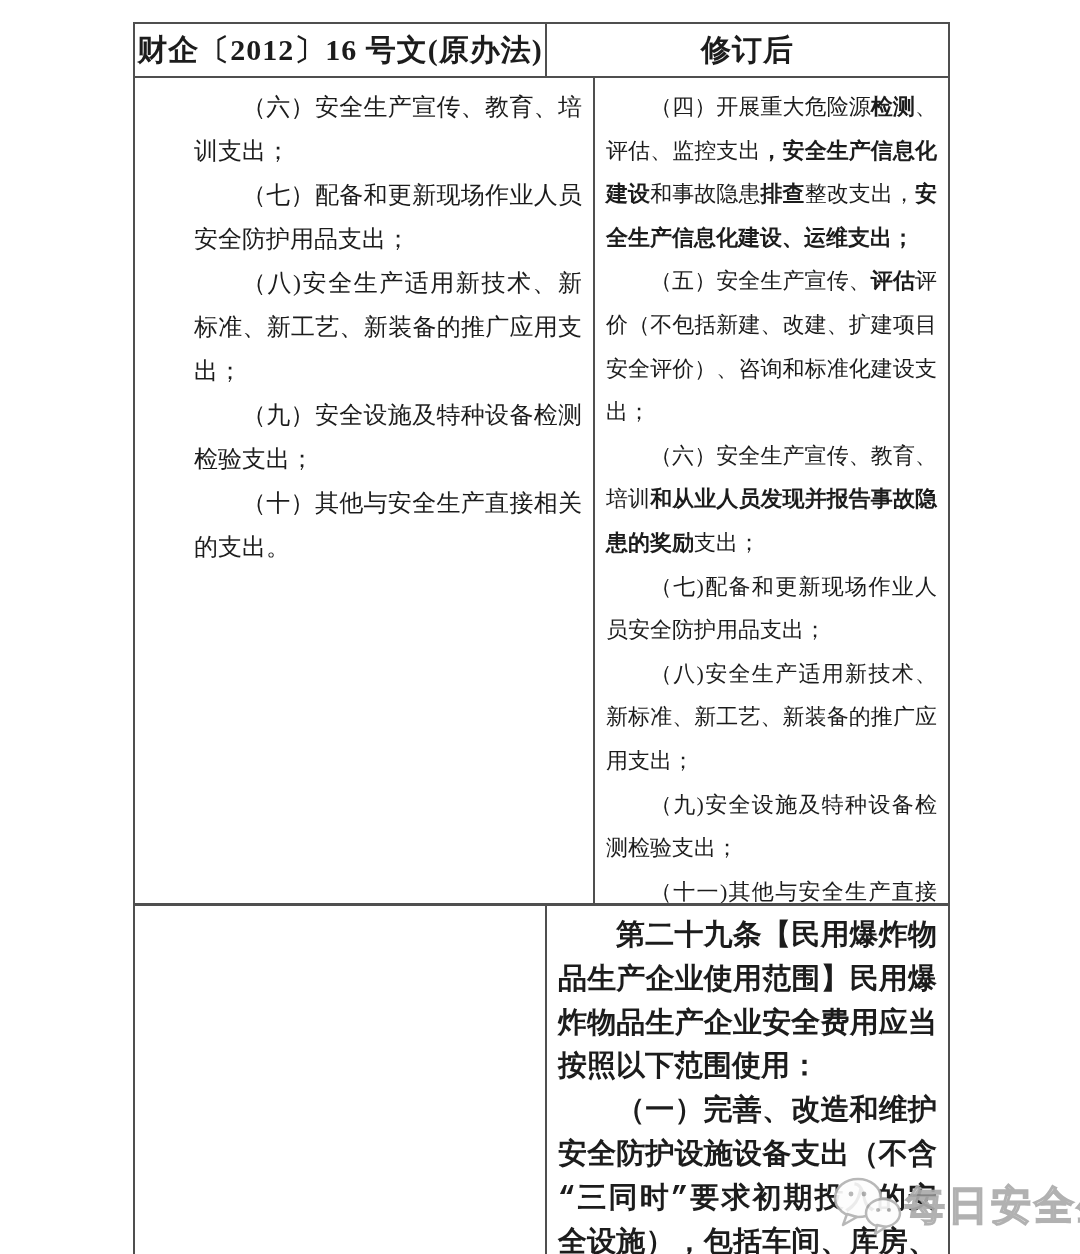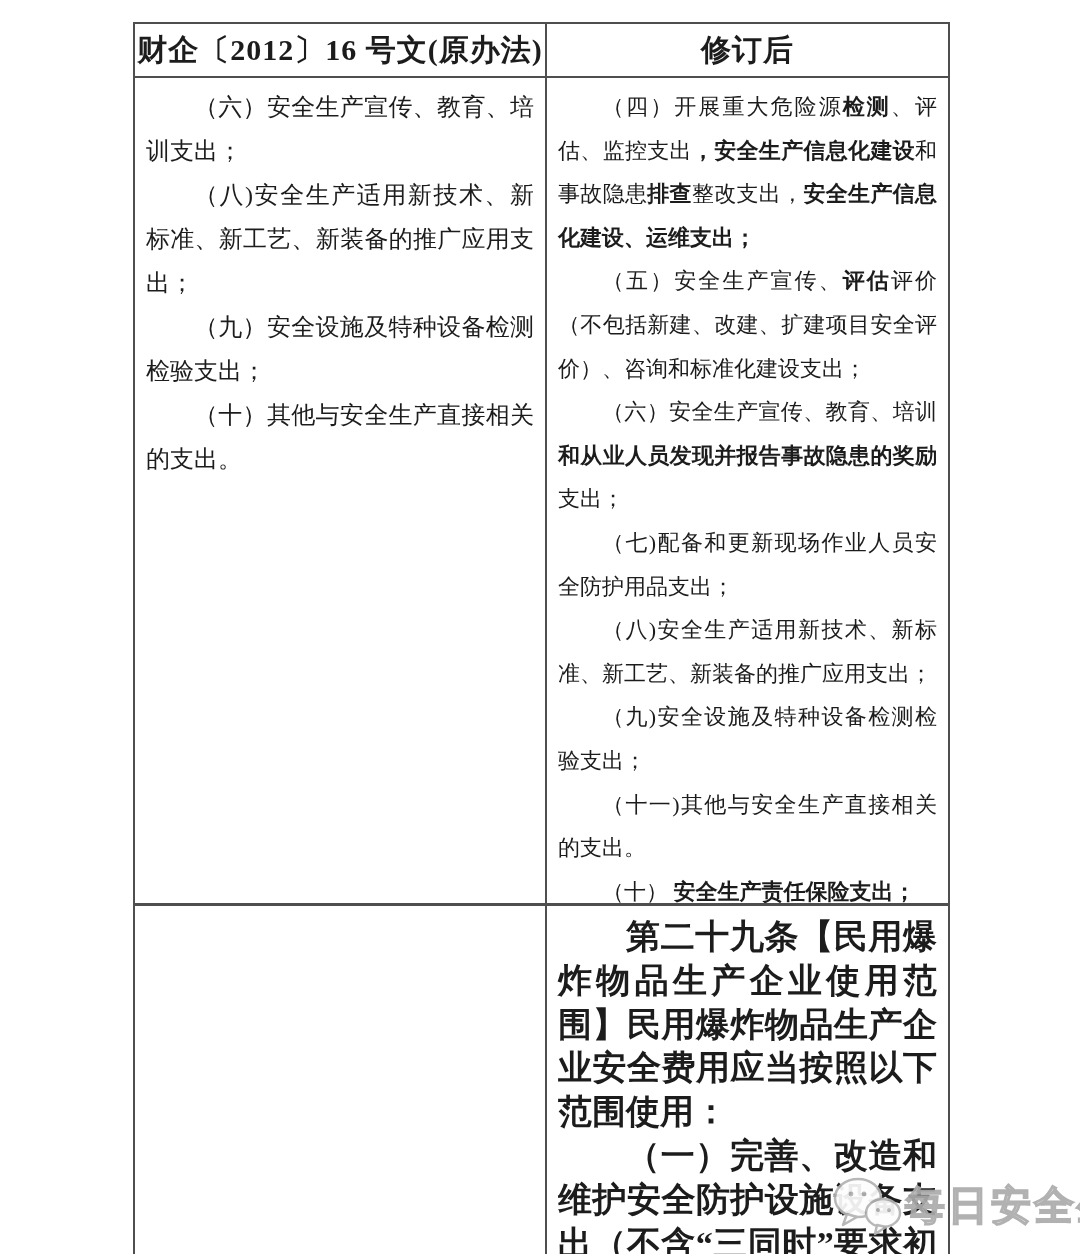--- a/index.html
+++ b/index.html
@@ -31,39 +31,39 @@
   .c2{flex:1;}
   .header-row{
     height:54px;flex:0 0 54px;
     border-bottom:2px solid var(--border);
   }
   .header-cell{
     display:flex;align-items:center;justify-content:center;
     font-weight:bold;font-size:30px;
     letter-spacing:1px;
   }
-  .row1{height:828px;flex:0 0 828px;border-bottom:3px solid var(--border);}
+  .row1{height:828px;flex:0 0 828px;border-bottom:3px solid var(--border);padding-left:48px;}
   .row2{flex:1;}
   .body-cell{padding:7px 11px 0 11px;}
   .body-cell p{
     margin:0;
     text-align:justify;
     text-indent:2em;
     color:var(--text);
   }
   .row1 .c1 p{
     font-size:24px;line-height:44px;
   }
   .row1 .c2 p{
     font-size:22px;line-height:43.6px;
   }
   .row2 .c2 p{
-    font-family:Liberation Serif, serif;
+    font-family:Liberation Mono, monospace;
     font-weight:bold;
-    font-size:34px;line-height:43.8px;
+    font-size:29px;line-height:43.8px;
   }
   .row2 .c2{padding-top:9px;}
   .bold{font-weight:bold;}
   .watermark{
     position:absolute;left:831px;top:1173px;
     display:flex;align-items:center;
     pointer-events:none;
     opacity:0.92;
   }
   .wm-text{
@@ -86,20 +86,21 @@
   <div class="table">
 
     <div class="row header-row">
       <div class="cell c1 header-cell">财企〔2012〕16 号文(原办法)</div>
       <div class="cell c2 header-cell">修订后</div>
     </div>
 
     <div class="row row1">
       <div class="cell c1 body-cell">
           <p><span>（六）安全生产宣传、教育、培训支出；</span></p>
+          <p><span>（七）配备和更新现场作业人员安全防护用品支出；</span></p>
           <p><span>（八)安全生产适用新技术、新标准、新工艺、新装备的推广应用支出；</span></p>
           <p><span>（九）安全设施及特种设备检测检验支出；</span></p>
           <p><span>（十）其他与安全生产直接相关的支出。</span></p>
         </div>
       <div class="cell c2 body-cell">
           <p><span>（四）开展重大危险源</span><span class="bold">检测</span><span>、评估、监控支出</span><span class="bold">，安全生产信息化建设</span><span>和事故隐患</span><span class="bold">排查</span><span>整改支出，</span><span class="bold">安全生产信息化建设、运维支出；</span></p>
           <p><span>（五）安全生产宣传、</span><span class="bold">评估</span><span>评价（不包括新建、改建、扩建项目安全评价）、咨询和标准化建设支出；</span></p>
           <p><span>（六）安全生产宣传、教育、培训</span><span class="bold">和从业人员发现并报告事故隐患的奖励</span><span>支出；</span></p>
           <p><span>（七)配备和更新现场作业人员安全防护用品支出；</span></p>
           <p><span>（八)安全生产适用新技术、新标准、新工艺、新装备的推广应用支出；</span></p>

